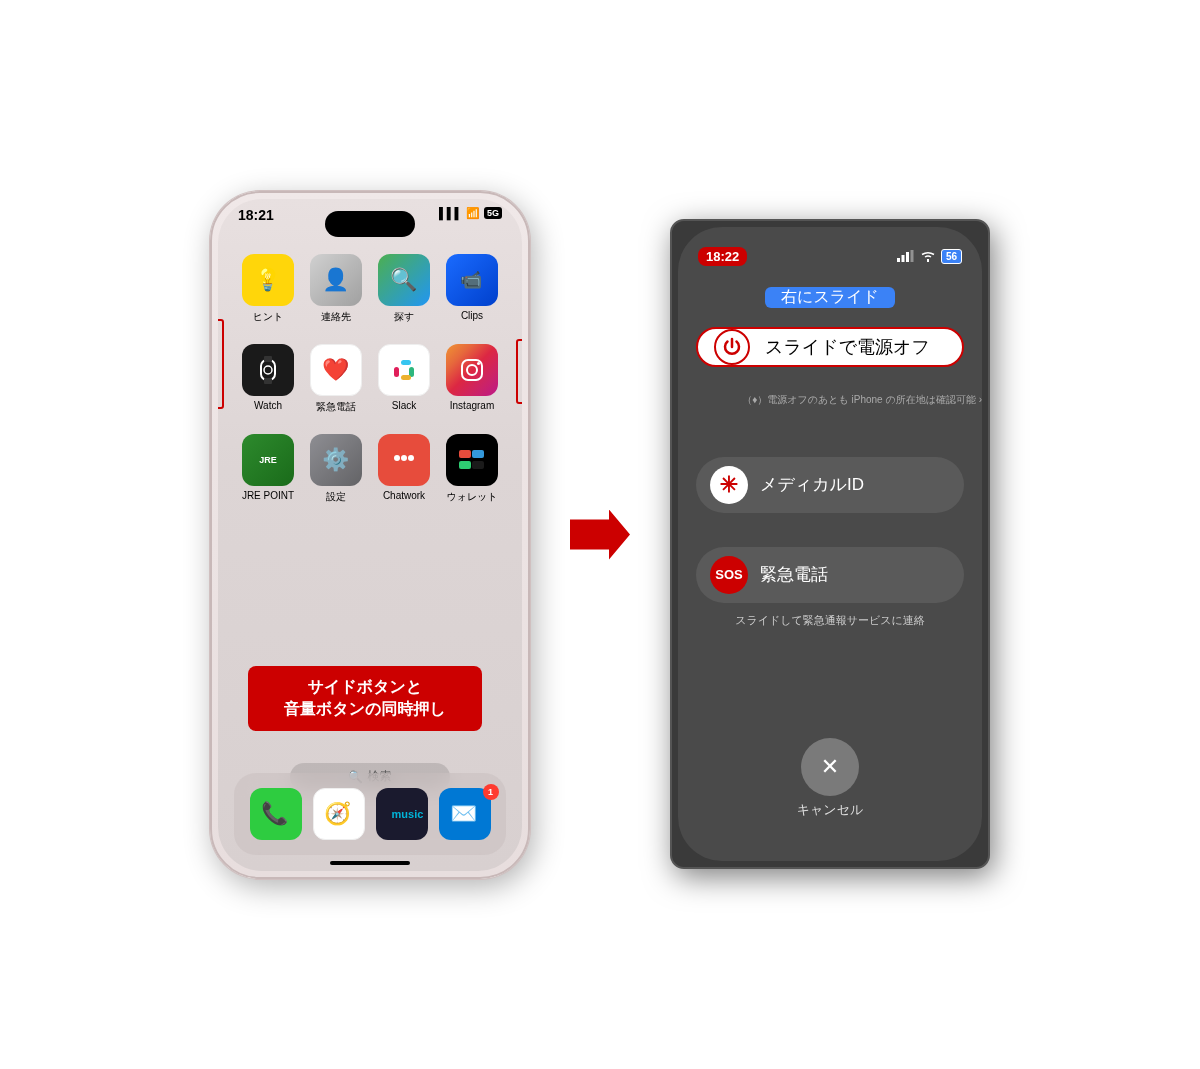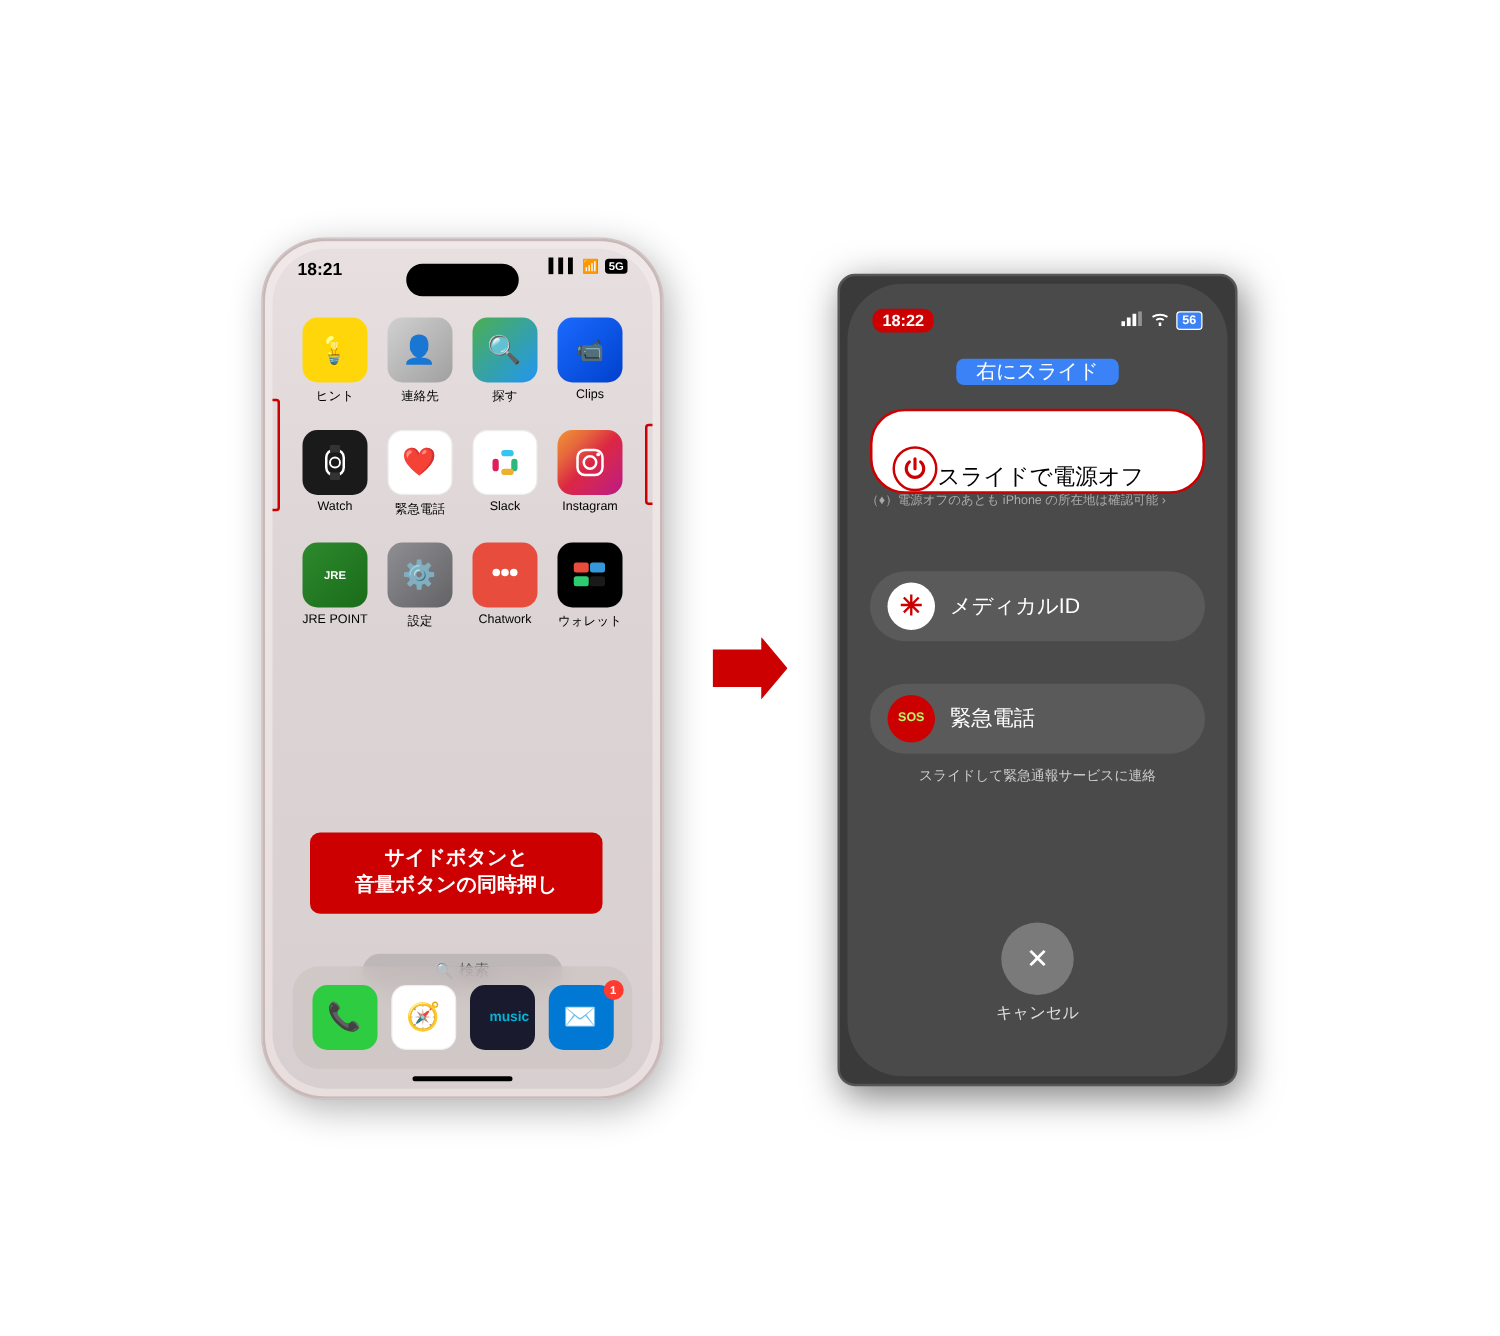--- a/index.html
+++ b/index.html
@@ -270,28 +270,28 @@
       border-radius: 6px;
       display: inline-block;
     }
 
     
     .power-slider {
       position: absolute;
       top: 100px;
       left: 18px;
       right: 18px;
-      height: 68px;
+      height: 40px;
       background: #fff;
       border-radius: 28px;
       border: 2.5px solid #cc0000;
       display: flex;
-      align-items: flex-end;
+      align-items: center;
       padding: 0 16px;
-      gap: 0;
+      gap: 15px;
     }
     .power-btn-circle {
       width: 36px;
       height: 36px;
       border-radius: 50%;
       border: 2.5px solid #cc0000;
       display: flex;
       align-items: center;
       justify-content: center;
       color: #cc0000;
@@ -303,21 +303,21 @@
       color: #000;
       font-weight: 400;
     }
 
     
     .location-note {
       position: absolute;
       top: 166px;
       left: 15px;
       right: 0;
-      text-align: left;
+      text-align: right;
       font-size: 10px;
       color: #aaa;
     }
 
     
     .action-btn {
       position: absolute;
       left: 18px;
       right: 18px;
       height: 56px;
@@ -339,21 +339,21 @@
       font-size: 20px;
       font-weight: 700;
       flex-shrink: 0;
     }
     .action-label {
       font-size: 17px;
       color: #fff;
     }
     .medical-btn { top: 230px; }
     .sos-btn { top: 320px; }
-    .sos-icon-circle { background: #cc0000; color: #bef264; font-size: 10px; font-weight: 700; }
+    .sos-icon-circle { background: #cc0000; color: #ffffff; font-size: 13px; font-weight: 700; }
 
     
     .sos-note {
       position: absolute;
       top: 386px;
       left: 0;
       right: 0;
       text-align: center;
       font-size: 11px;
       color: #ccc;

